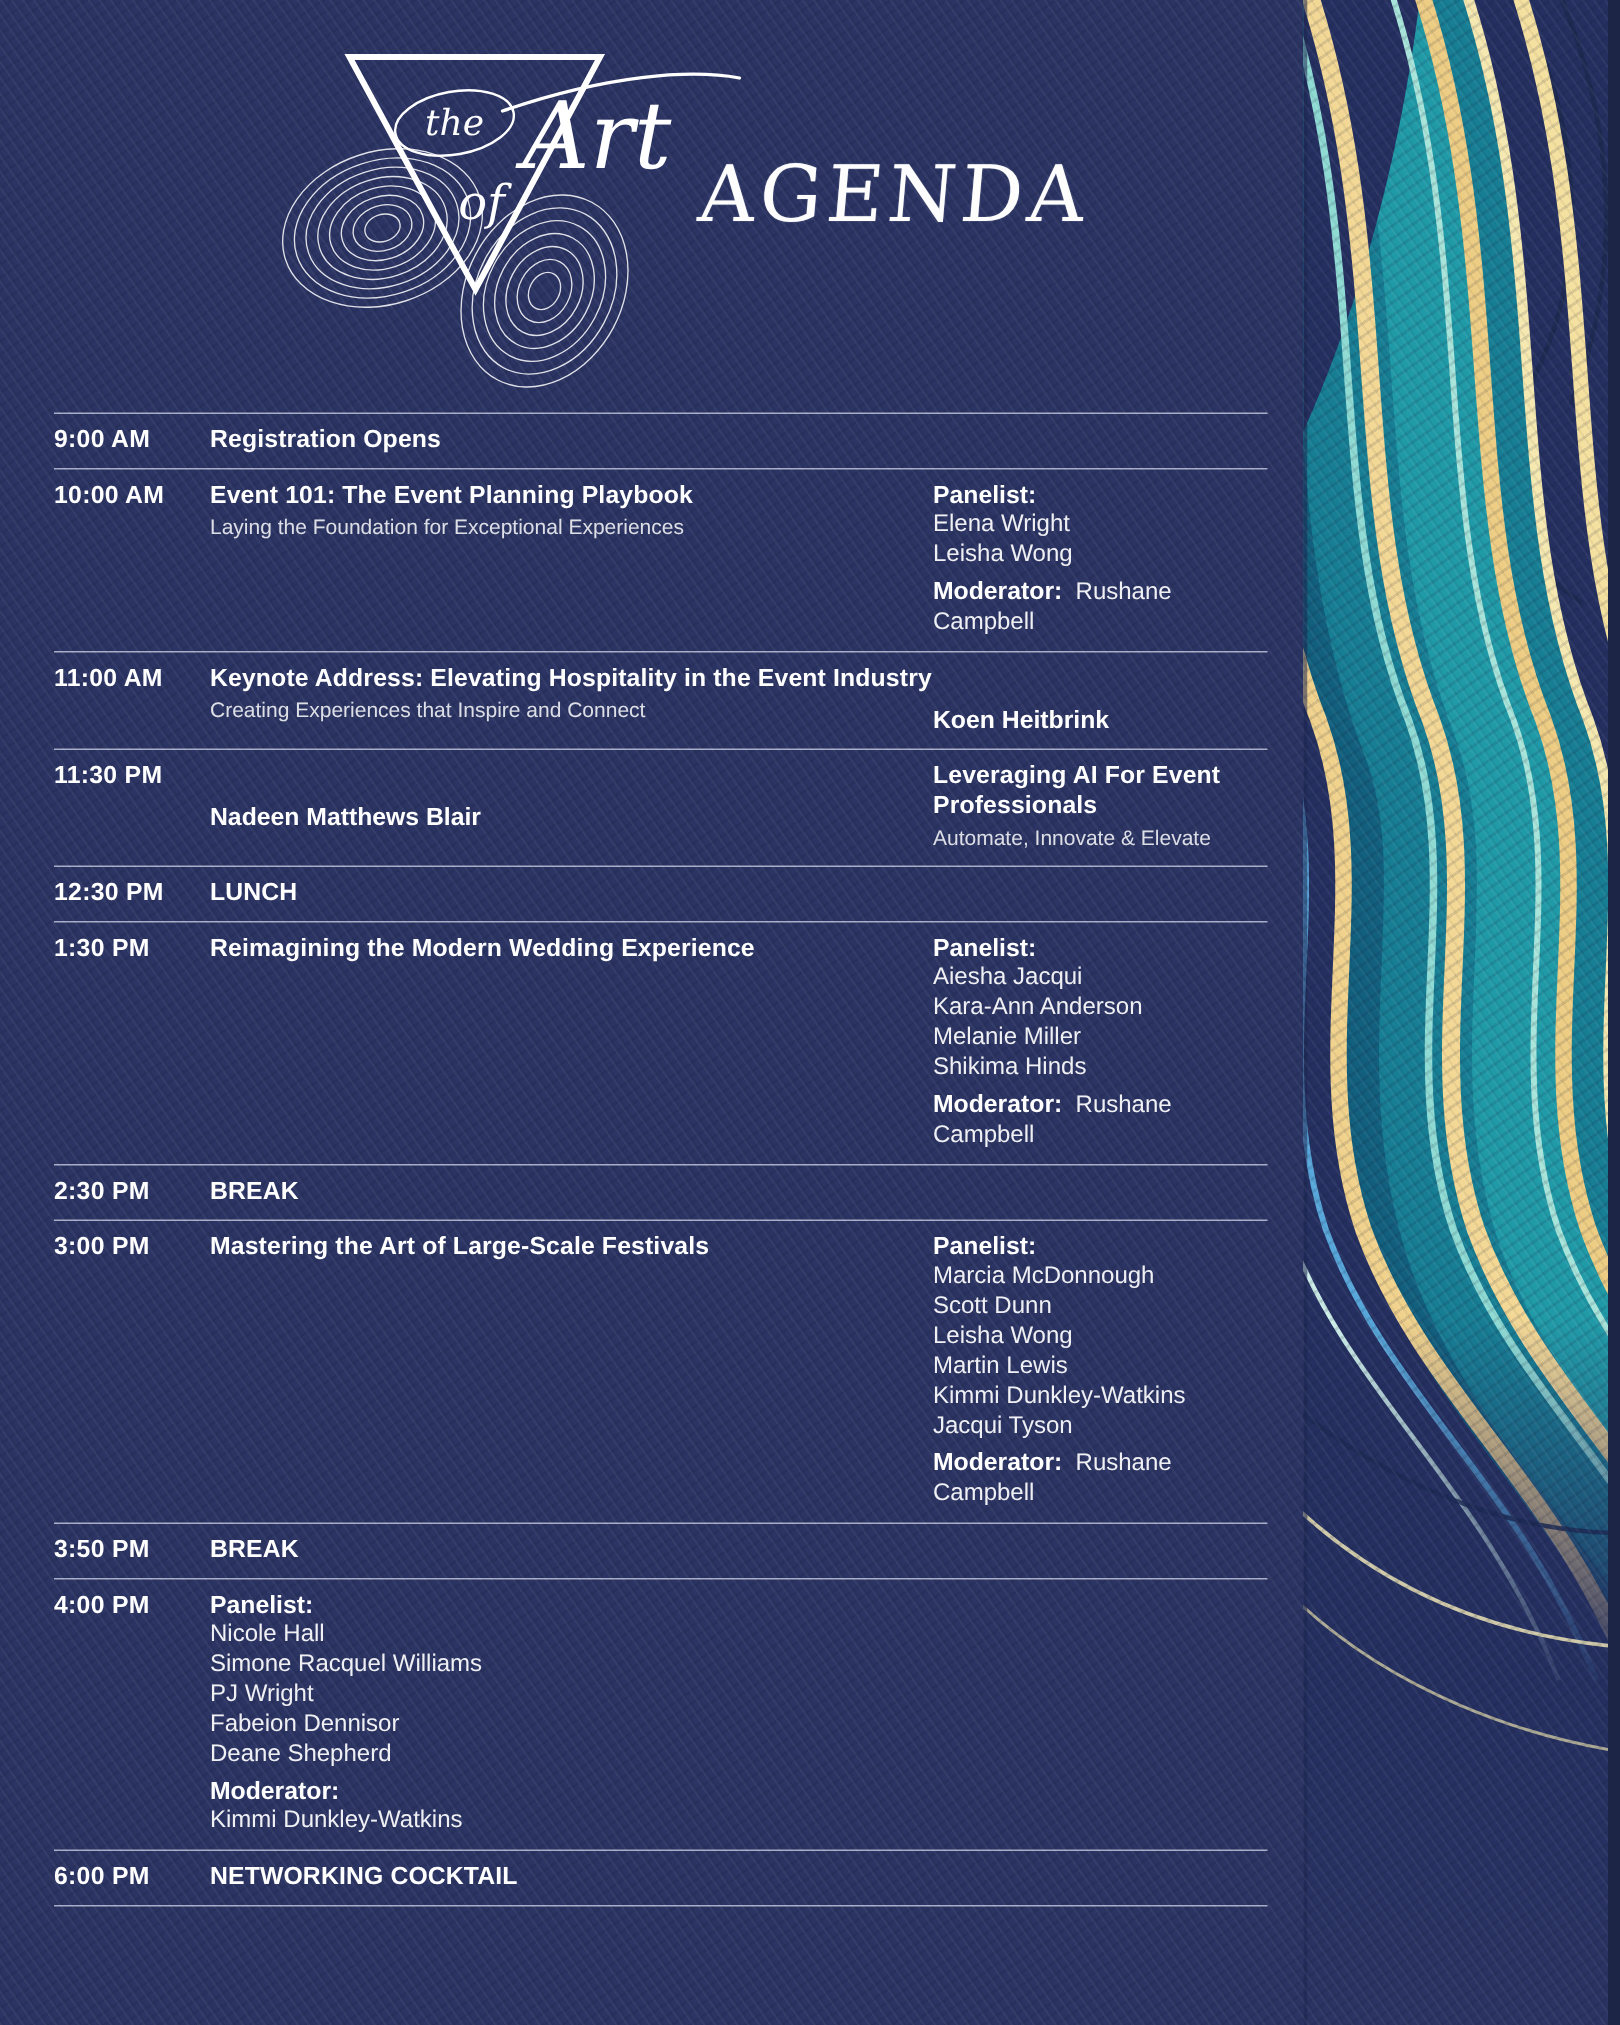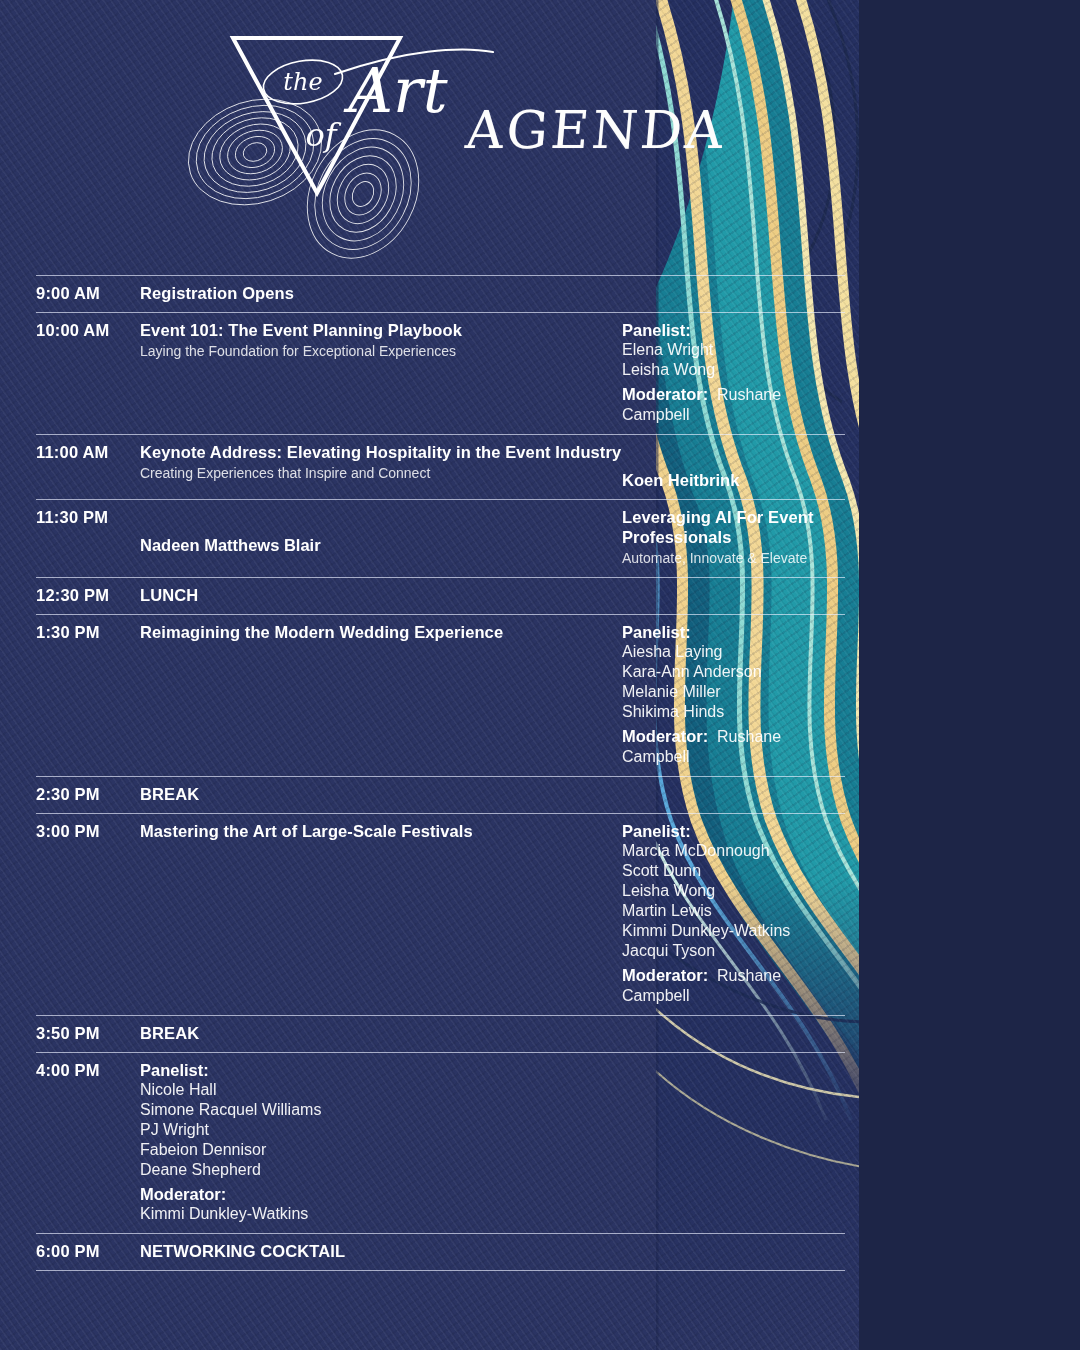--- a/index.html
+++ b/index.html
@@ -4,21 +4,21 @@
 <style>
   :root{
     --navy:#2b3463;
     --line:rgba(235,240,255,0.65);
     --white:#ffffff;
   }
   *{margin:0;padding:0;box-sizing:border-box;}
   html,body{background:#1d2547;}
   .canvas{
     position:relative;
-    width:859px;height:1350px;
+    width:1072px;height:1350px;
     background:#2b3463;
     overflow:hidden;
     font-family:"Liberation Sans", sans-serif;
     color:var(--white);
   }
   
   .canvas::before{
     content:"";
     position:absolute;inset:0;
     background:
@@ -194,21 +194,21 @@
         </div>
         <div class="cell people"></div>
       </div>
       <div class="row">
         <div class="cell time">1:30 PM</div>
         <div class="cell main">
           <div class="title">Reimagining the Modern Wedding Experience</div>
         </div>
         <div class="cell people">
           <div class="plabel">Panelist:</div>
-          <div class="name">Aiesha Laying</div>
+          <div class="name">Aiesha Jacqui</div>
           <div class="name">Kara-Ann Anderson</div>
           <div class="name">Melanie Miller</div>
           <div class="name">Shikima Hinds</div>
           <div class="mod"><span class="mlabel">Moderator:</span>&nbsp; <span class="mname">Rushane Campbell</span></div>
         </div>
       </div>
       <div class="row">
         <div class="cell time">2:30 PM</div>
         <div class="cell main">
           <div class="title">BREAK</div>

